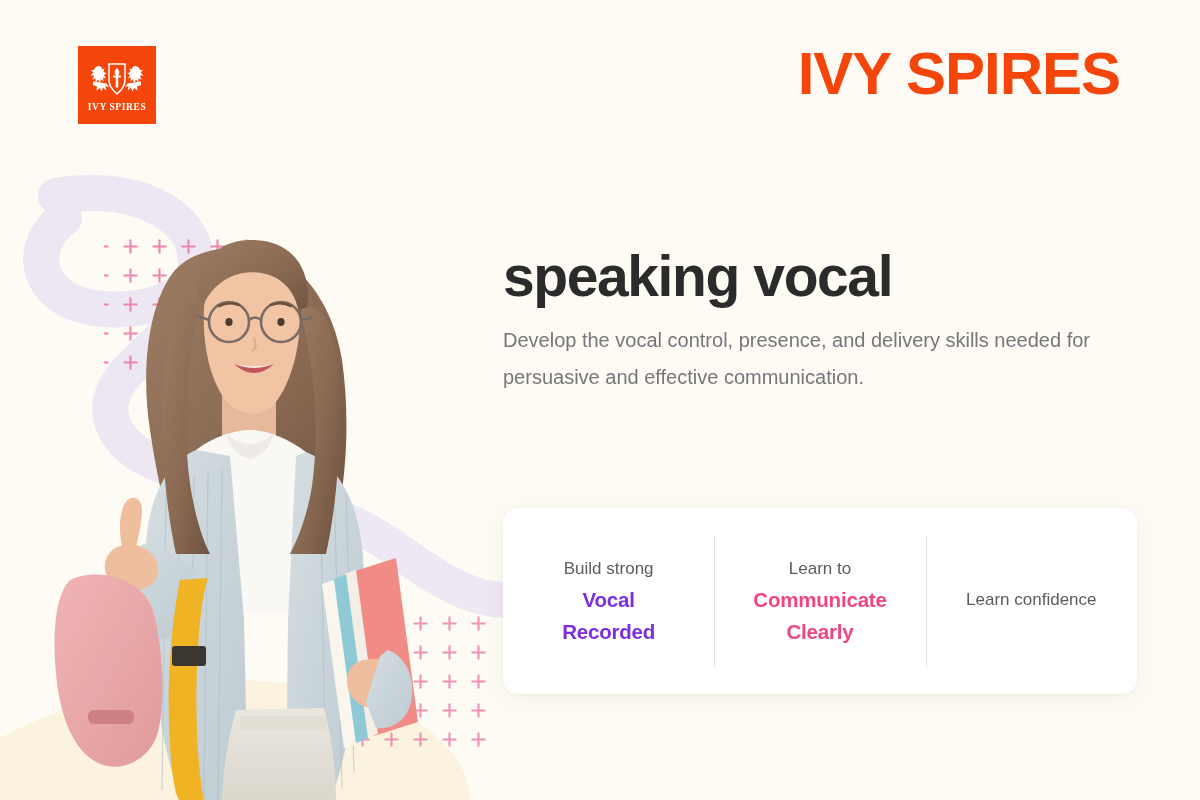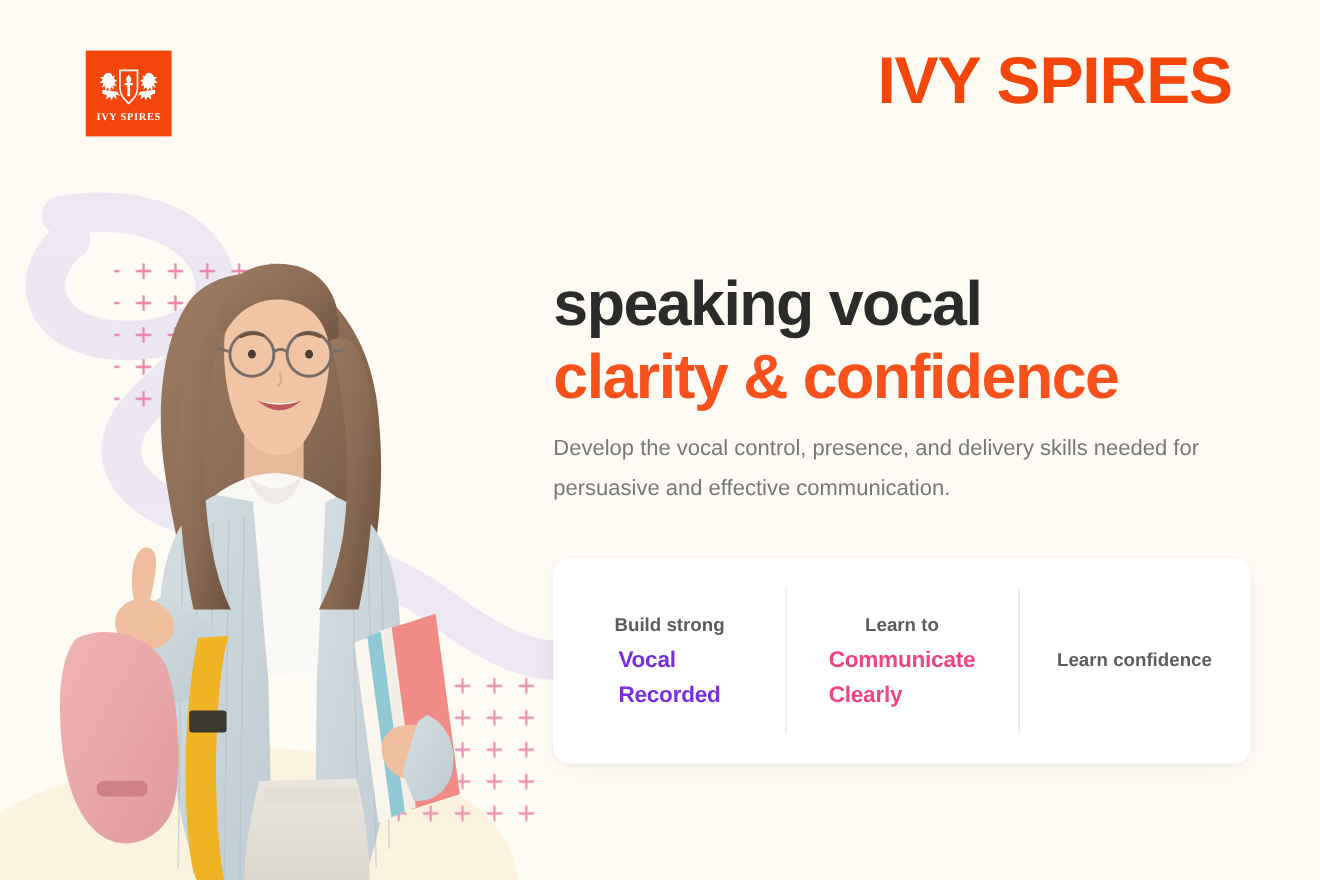--- a/index.html
+++ b/index.html
@@ -131,26 +131,27 @@
     bottom: 27px;
     width: 1px;
     background: #E2E2E2;
   }
   .feature-label {
     font-size: 17px;
     color: #5C5C60;
     line-height: 1.6;
     margin-bottom: 2px;
     text-align: center;
-    font-weight: bold;
+    font-weight: normal;
   }
   .feature-value {
     font-size: 20.5px;
     font-weight: bold;
     line-height: 1.55;
+    text-align: center;
     letter-spacing: -0.2px;
   }
   .v-purple { color: #7B2FE0; }
   .v-pink   { color: #F0457F; }
 </style>
 </head>
 <body>
 
 <div class="stage">
 
@@ -331,21 +332,20 @@
 
         <path d="M388 500 C 404 506, 414 524, 412 546 C 410 568, 394 580, 376 578
                  L 366 552 L 380 506 Z" fill="url(#cardiG)"></path>
       </g>
     </svg>
   </div>
 
   <div class="copy">
     <h1 class="headline">
       <span class="line1">speaking vocal</span>
-      <span class="line2">clarity &amp; confidence</span>
     </h1>
     <p class="subcopy">Develop the vocal control, presence, and delivery skills needed for persuasive and effective communication.</p>
   </div>
 
   <div class="feature-card">
 
     <div class="feature-col">
       <div class="feature-label">Build strong</div>
       <div class="feature-value v-purple">
         <span>Vocal</span><br>

